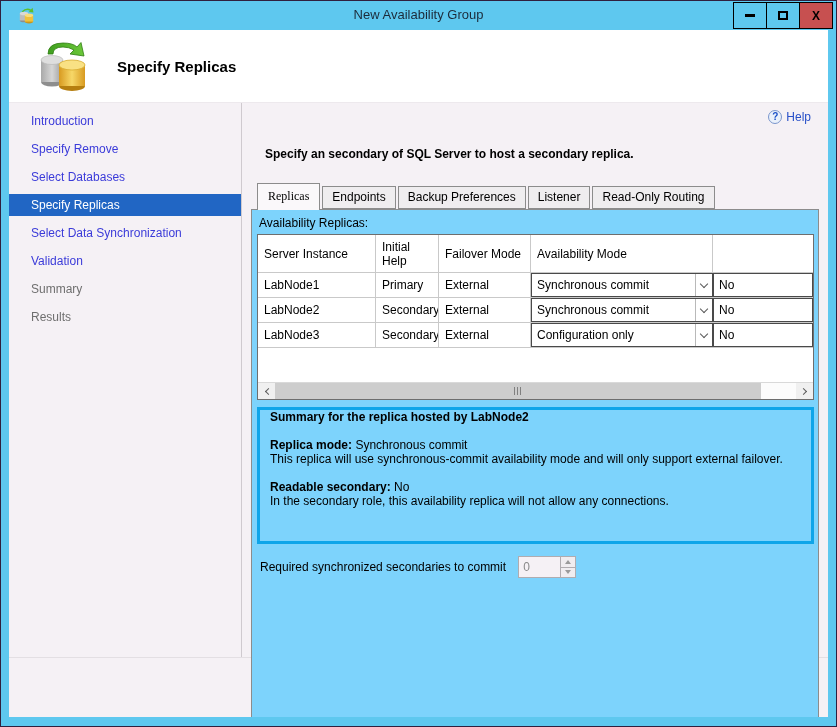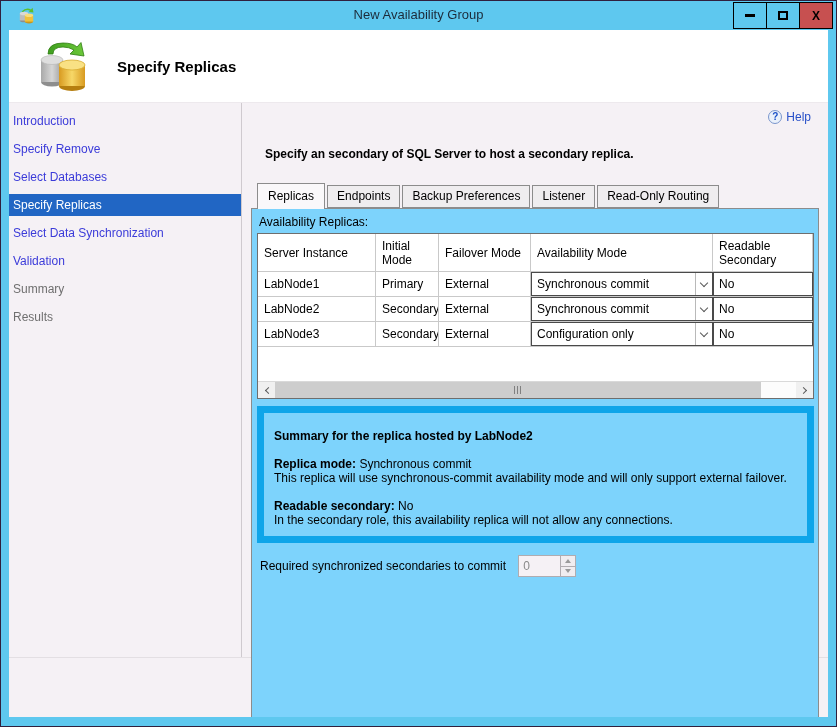--- a/index.html
+++ b/index.html
@@ -40,21 +40,21 @@
     height:73px; background:#FFFFFF; flex-shrink:0;
     display:flex; align-items:center; padding-left:28px;
     border-bottom:1px solid #EDE9ED;
   }
   .wiz-header-icon { width:54px; height:54px; }
   .wiz-title { font-size:15px; font-weight:bold; margin:0 0 0 26px; }
   
   .content { flex:1; display:flex; min-height:0; position:relative; }
   .sidebar { width:233px; flex-shrink:0; padding-top:7px; border-right:1px solid #CFCACF; }
   .side-item {
-    height:22px; line-height:22px; padding-left:4px; margin-bottom:6px;
+    height:22px; line-height:22px; padding-left:22px; margin-bottom:6px;
     color:#3B3BD9; cursor:pointer; white-space:nowrap;
   }
   .side-item.selected { background:#2166C4; color:#FFFFFF; }
   .side-item.disabled { color:#6F6F6F; cursor:default; }
   .main { flex:1; position:relative; }
   .help-link {
     position:absolute; top:7px; right:17px;
     display:flex; align-items:center; color:#2850C8; cursor:pointer;
   }
   .help-icon {
@@ -69,20 +69,21 @@
   }
   .tabpanel-wrap { position:absolute; top:80px; left:9px; width:568px; }
   .tabs { display:flex; align-items:flex-end; margin-left:6px; position:relative; z-index:2; }
   .tab {
     padding:3px 9px 4px 9px; margin-right:2px; white-space:nowrap;
     background:#EFEDEF; border:1px solid #8C8C8C; cursor:pointer;
   }
   .tab.active {
     padding:5px 10px 6px 10px; margin-bottom:-1px; border-bottom:none;
     background:#FAF8FA;
+    font-family:Liberation Serif, serif;
   }
   .panel {
     border:1px solid #8C8C8C; background:#7dd3fc;
     height:558px; position:relative;
   }
   .grid-label { margin:6px 0 4px 7px; }
   
   .grid {
     margin-left:5px; width:557px; height:166px;
     border:1px solid #6E6E6E; background:#FFFFFF;
@@ -128,21 +129,21 @@
   .btn {
     height:27px; background:#DDDDDD; border:1px solid #555555;
     font-family:"Liberation Sans", sans-serif; font-size:12px;
     display:flex; align-items:center; justify-content:center; cursor:pointer;
   }
   .btn-add { width:118px; }
   .btn-remove { width:107px; margin-left:10px; }
   
   .summary-box {
     margin:7px 8px 0 5px; width:557px; height:137px;
-    border:7px solid #0ea5e9; padding:16px 10px;
+    border:3px solid #0ea5e9; padding:0 10px;
   }
   .sum-title { font-weight:bold; margin:0 0 14px 0; }
   .sum-line { margin:0; }
   .sum-desc { margin:0 0 14px 0; }
   
   .required-row { display:flex; align-items:center; margin:12px 0 0 8px; }
   .spinner { display:flex; margin-left:12px; width:58px; height:22px; }
   .spin-value {
     flex:1; border:1px solid #B0ACB0; border-right:none;
     color:#8A8A8A; background:#F5F1F5; display:flex; align-items:center; padding-left:4px;
@@ -258,24 +259,23 @@
             <div class="tab">Read-Only Routing</div>
           </div>
 
           <div class="panel">
 
             <div class="grid-label">Availability Replicas:</div>
 
             <div class="grid">
               <div class="g-row g-head">
                 <div class="g-cell c-server">Server Instance</div>
-                <div class="g-cell c-role">Initial Mode</div>
+                <div class="g-cell c-role">Initial Help</div>
                 <div class="g-cell c-fail">Failover Mode</div>
                 <div class="g-cell c-avail">Availability Mode</div>
-                <div class="g-cell c-read">Readable Secondary</div>
               </div>
 
               <div class="g-row g-data">
                 <div class="g-cell c-server">LabNode1</div>
                 <div class="g-cell c-role">Primary</div>
                 <div class="g-cell c-fail">External</div>
                 <div class="g-cell c-avail">
                   <div class="combo">
                     <span class="combo-text">Synchronous commit</span>
                     <span class="combo-arrow">

